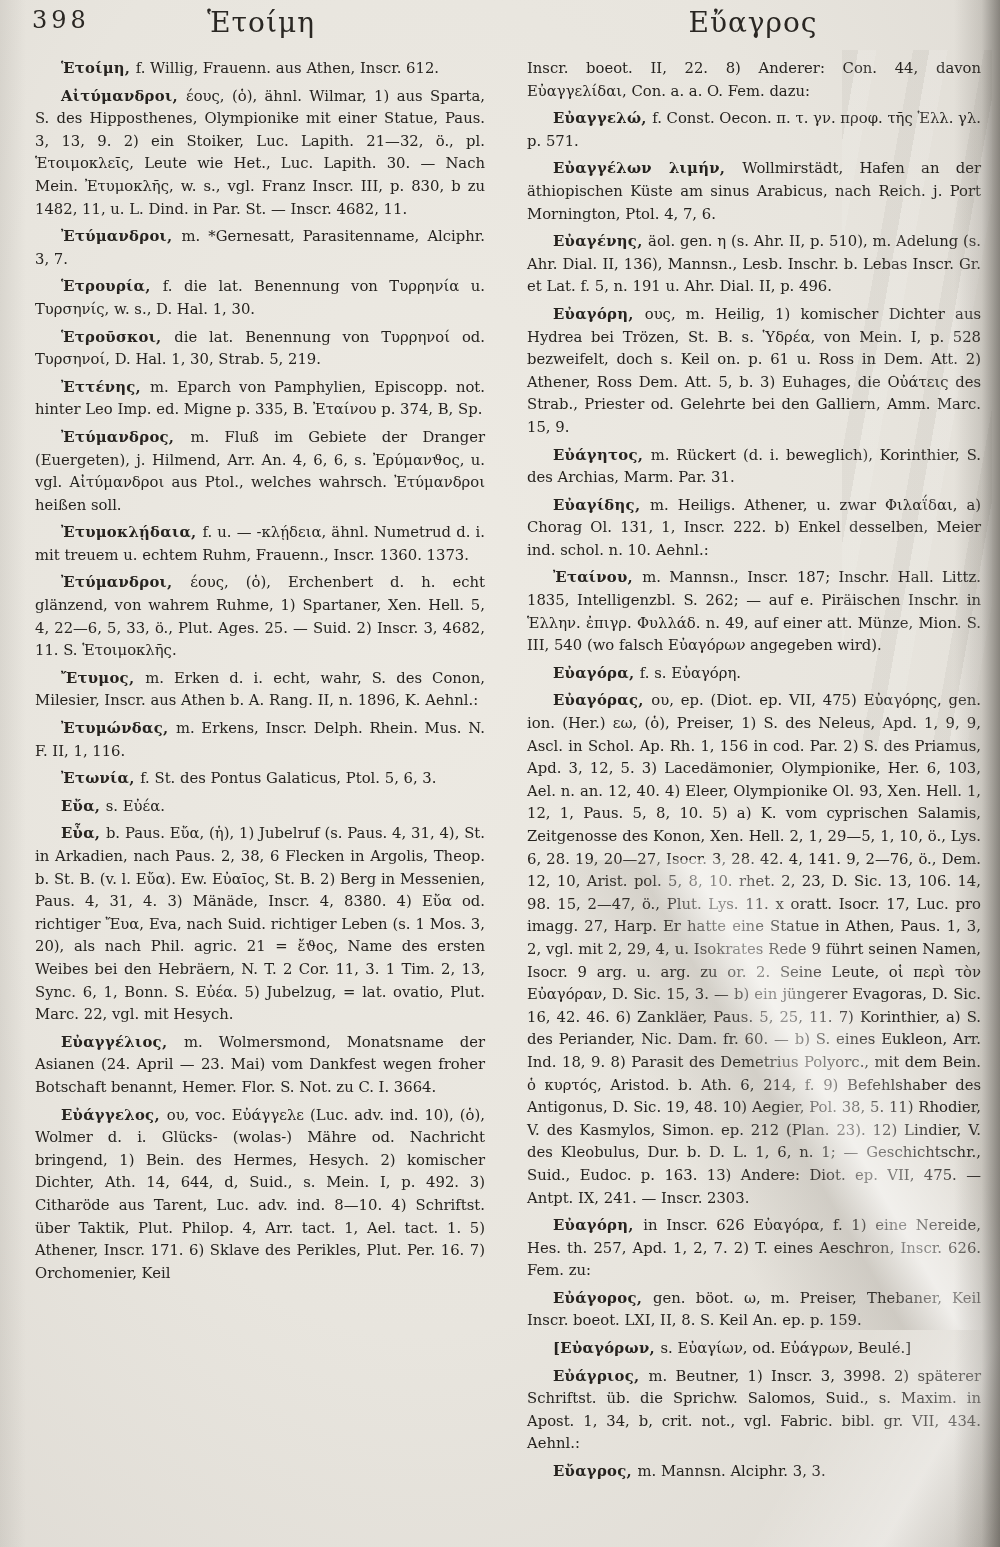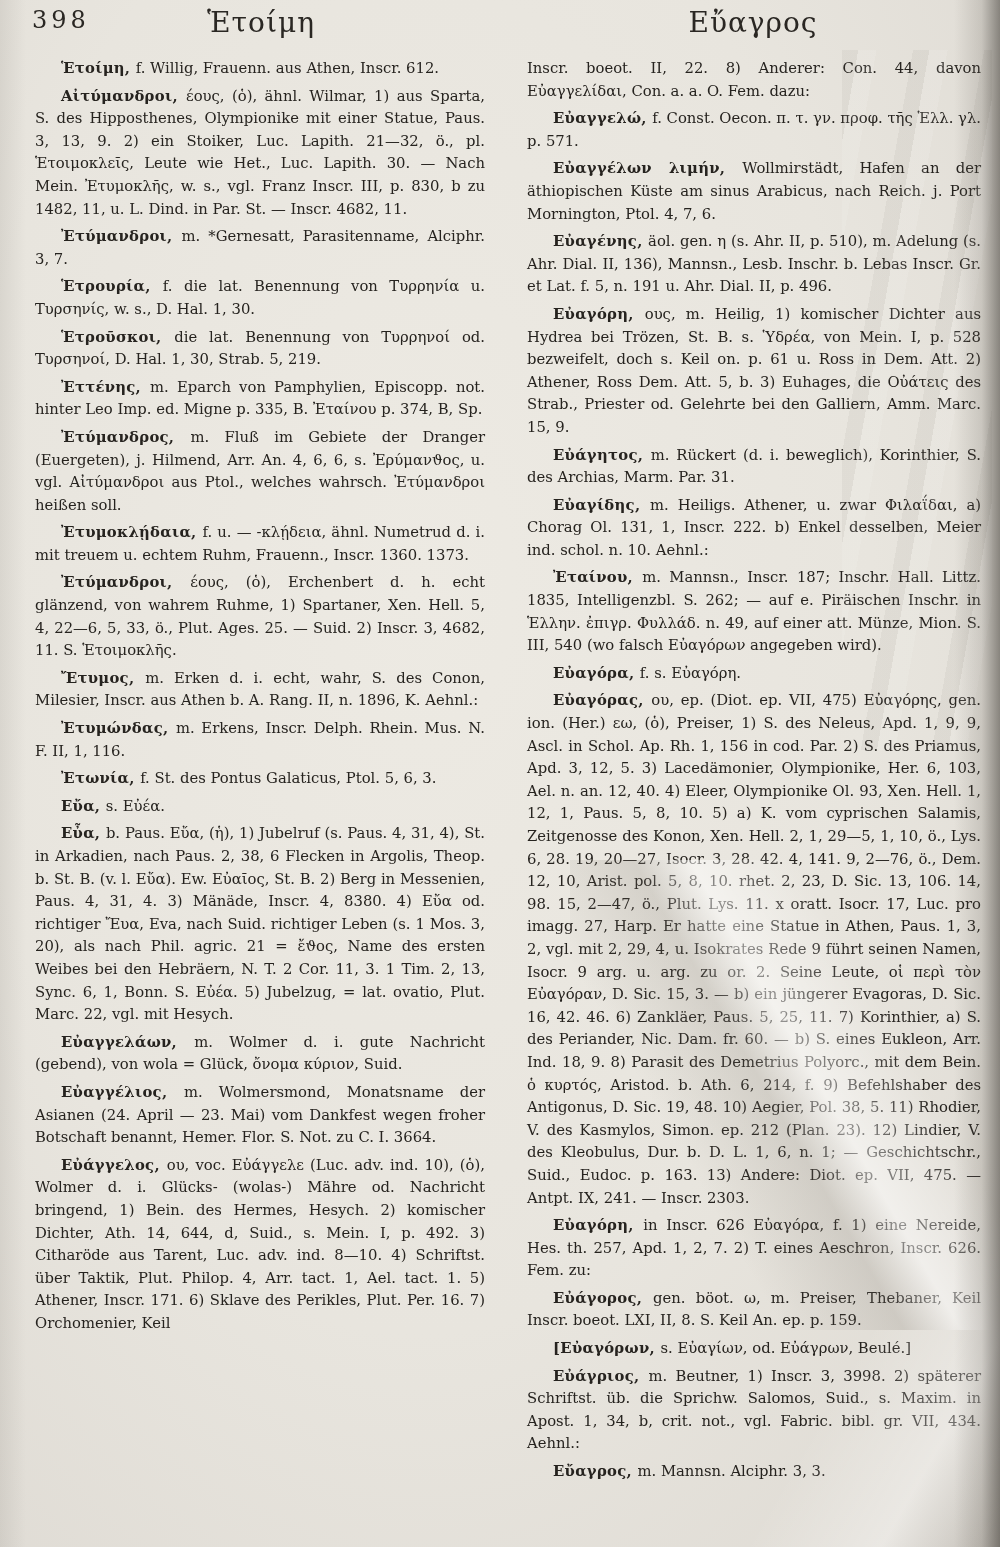--- a/index.html
+++ b/index.html
@@ -83,21 +83,20 @@
       <p class="entry"><b class="headword">Ἑτροῦσκοι, </b><span>die lat. Benennung von Τυρρηνοί od. Τυρσηνοί, D. Hal. 1, 30, Strab. 5, 219.</span></p>
       <p class="entry"><b class="headword">Ἐττένης, </b><span>m. Eparch von Pamphylien, Episcopp. not. hinter Leo Imp. ed. Migne p. 335, B. Ἐταίνου p. 374, B, Sp.</span></p>
       <p class="entry"><b class="headword">Ἐτύμανδρος, </b><span>m. Fluß im Gebiete der Dranger (Euergeten), j. Hilmend, Arr. An. 4, 6, 6, s. Ἐρύμανϑος, u. vgl. Αἰτύμανδροι aus Ptol., welches wahrsch. Ἐτύμανδροι heißen soll.</span></p>
       <p class="entry"><b class="headword">Ἐτυμοκλῄδαια, </b><span>f. u. — -κλῄδεια, ähnl. Numetrud d. i. mit treuem u. echtem Ruhm, Frauenn., Inscr. 1360. 1373.</span></p>
       <p class="entry"><b class="headword">Ἐτύμανδροι, </b><span>έους, (ὁ), Erchenbert d. h. echt glänzend, von wahrem Ruhme, 1) Spartaner, Xen. Hell. 5, 4, 22—6, 5, 33, ö., Plut. Ages. 25. — Suid. 2) Inscr. 3, 4682, 11. S. Ἑτοιμοκλῆς.</span></p>
       <p class="entry"><b class="headword">Ἔτυμος, </b><span>m. Erken d. i. echt, wahr, S. des Conon, Milesier, Inscr. aus Athen b. A. Rang. II, n. 1896, K. Aehnl.:</span></p>
       <p class="entry"><b class="headword">Ἐτυμώνδας, </b><span>m. Erkens, Inscr. Delph. Rhein. Mus. N. F. II, 1, 116.</span></p>
       <p class="entry"><b class="headword">Ἐτωνία, </b><span>f. St. des Pontus Galaticus, Ptol. 5, 6, 3.</span></p>
       <p class="entry"><b class="headword">Εὔα, </b><span>s. Εὐέα.</span></p>
       <p class="entry"><b class="headword">Εὖα, </b><span>b. Paus. Εὔα, (ἡ), 1) Jubelruf (s. Paus. 4, 31, 4), St. in Arkadien, nach Paus. 2, 38, 6 Flecken in Argolis, Theop. b. St. B. (v. l. Εὔα). Ew. Εὐαῖος, St. B. 2) Berg in Messenien, Paus. 4, 31, 4. 3) Mänäde, Inscr. 4, 8380. 4) Εὔα od. richtiger Ἔυα, Eva, nach Suid. richtiger Leben (s. 1 Mos. 3, 20), als nach Phil. agric. 21 = ἔϑος, Name des ersten Weibes bei den Hebräern, N. T. 2 Cor. 11, 3. 1 Tim. 2, 13, Sync. 6, 1, Bonn. S. Εὐέα. 5) Jubelzug, = lat. ovatio, Plut. Marc. 22, vgl. mit Hesych.</span></p>
-      <p class="entry"><b class="headword">Εὐαγγελάων, </b><span>m. Wolmer d. i. gute Nachricht (gebend), von wola = Glück, ὄνομα κύριον, Suid.</span></p>
       <p class="entry"><b class="headword">Εὐαγγέλιος, </b><span>m. Wolmersmond, Monatsname der Asianen (24. April — 23. Mai) vom Dankfest wegen froher Botschaft benannt, Hemer. Flor. S. Not. zu C. I. 3664.</span></p>
       <p class="entry"><b class="headword">Εὐάγγελος, </b><span>ου, voc. Εὐάγγελε (Luc. adv. ind. 10), (ὁ), Wolmer d. i. Glücks- (wolas-) Mähre od. Nachricht bringend, 1) Bein. des Hermes, Hesych. 2) komischer Dichter, Ath. 14, 644, d, Suid., s. Mein. I, p. 492. 3) Citharöde aus Tarent, Luc. adv. ind. 8—10. 4) Schriftst. über Taktik, Plut. Philop. 4, Arr. tact. 1, Ael. tact. 1. 5) Athener, Inscr. 171. 6) Sklave des Perikles, Plut. Per. 16. 7) Orchomenier, Keil</span></p>
     </div>
 
   <div class="column cright">
       <p class="entry continuation"><span>Inscr. boeot. II, 22. 8) Anderer: Con. 44, davon Εὐαγγελίδαι, Con. a. a. O. Fem. dazu:</span></p>
       <p class="entry"><b class="headword">Εὐαγγελώ, </b><span>f. Const. Oecon. π. τ. γν. προφ. τῆς Ἑλλ. γλ. p. 571.</span></p>
       <p class="entry"><b class="headword">Εὐαγγέλων λιμήν, </b><span>Wollmirstädt, Hafen an der äthiopischen Küste am sinus Arabicus, nach Reich. j. Port Mornington, Ptol. 4, 7, 6.</span></p>
       <p class="entry"><b class="headword">Εὐαγένης, </b><span>äol. gen. η (s. Ahr. II, p. 510), m. Adelung (s. Ahr. Dial. II, 136), Mannsn., Lesb. Inschr. b. Lebas Inscr. Gr. et Lat. f. 5, n. 191 u. Ahr. Dial. II, p. 496.</span></p>
       <p class="entry"><b class="headword">Εὐαγόρη, </b><span>ους, m. Heilig, 1) komischer Dichter aus Hydrea bei Trözen, St. B. s. Ὑδρέα, von Mein. I, p. 528 bezweifelt, doch s. Keil on. p. 61 u. Ross in Dem. Att. 2) Athener, Ross Dem. Att. 5, b. 3) Euhages, die Οὐάτεις des Strab., Priester od. Gelehrte bei den Galliern, Amm. Marc. 15, 9.</span></p>

